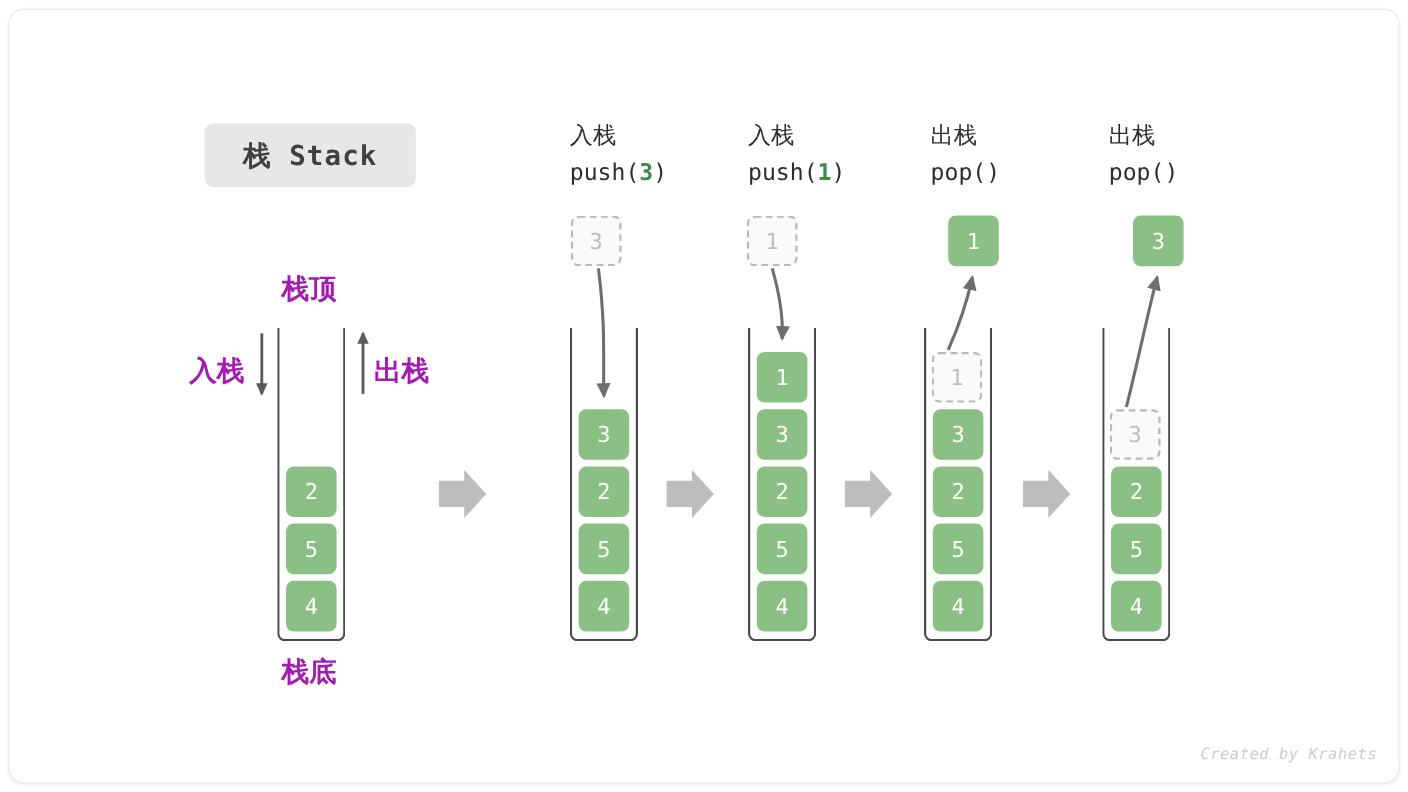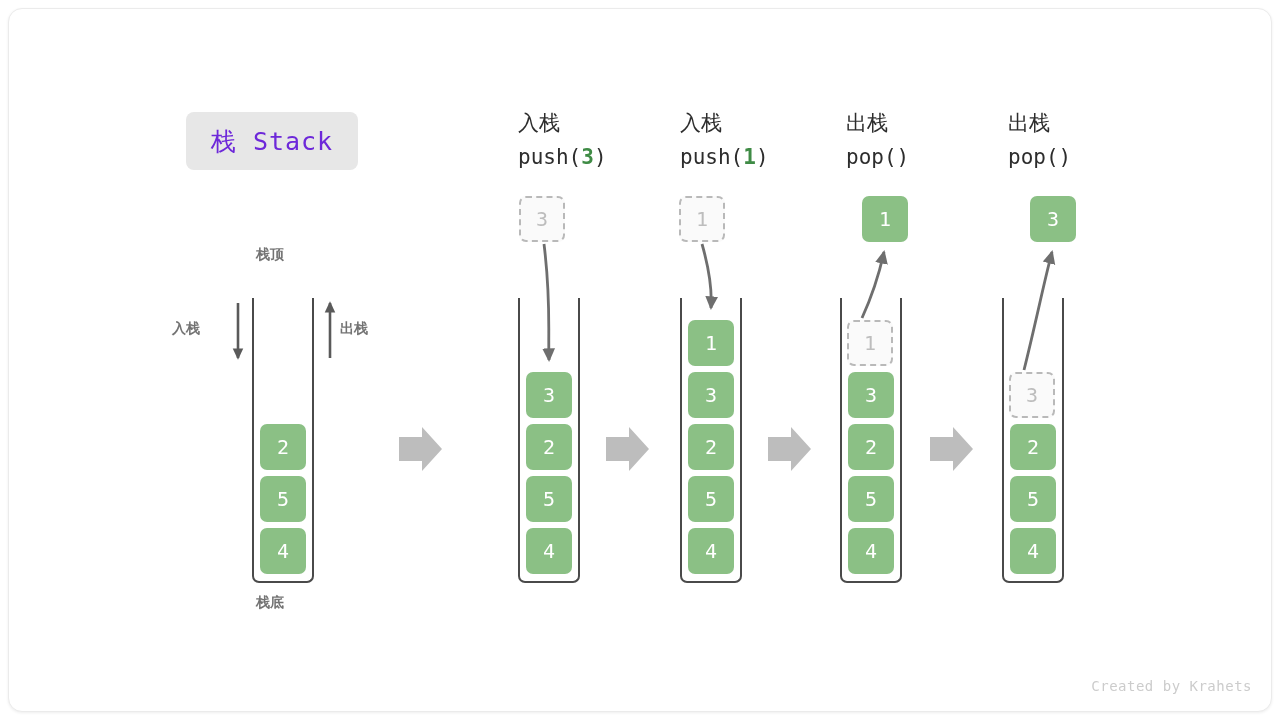--- a/index.html
+++ b/index.html
@@ -31,41 +31,41 @@
     border: 1px solid #ebebeb;
     border-radius: 14px;
     box-shadow: 0 1px 3px rgba(0,0,0,0.07);
   }
 
   
   .title-pill {
     position: absolute;
     left: 186px;
     top: 112px;
-    width: 172px;
+    width: 192px;
     height: 58px;
     background: #e7e7e7;
     border-radius: 8px;
     display: flex;
     align-items: center;
     justify-content: center;
     font-family: "DejaVu Sans Mono", "Liberation Mono", monospace;
     font-size: 25px;
-    font-weight: normal;
-    color: #6d28d9;
+    font-weight: bold;
+    color: #404040;
     letter-spacing: 1px;
   }
 
   
   .cjk-label {
     position: absolute;
     font-family: "DejaVu Sans", "Liberation Sans", sans-serif;
-    font-size: 14px;
+    font-size: 25px;
     font-weight: bold;
-    color: #737373;
+    color: #a21caf;
     white-space: nowrap;
   }
 
   .op-header {
     position: absolute;
     font-family: "DejaVu Sans Mono", "Liberation Mono", monospace;
     font-size: 21px;
     color: #2d2d2d;
     white-space: nowrap;
     line-height: 34px;
@@ -128,20 +128,21 @@
 
   
   .credit {
     position: absolute;
     right: 28px;
     bottom: 26px;
     font-family: "DejaVu Sans Mono", "Liberation Mono", monospace;
     font-size: 14px;
     color: #cccccc;
     letter-spacing: 0.5px;
+    font-style: italic;
   }
 </style>
 </head>
 <body>
 
 <div id="canvas">
 
   <div class="card-frame"></div>
 
   <div class="title-pill">栈 Stack</div>

